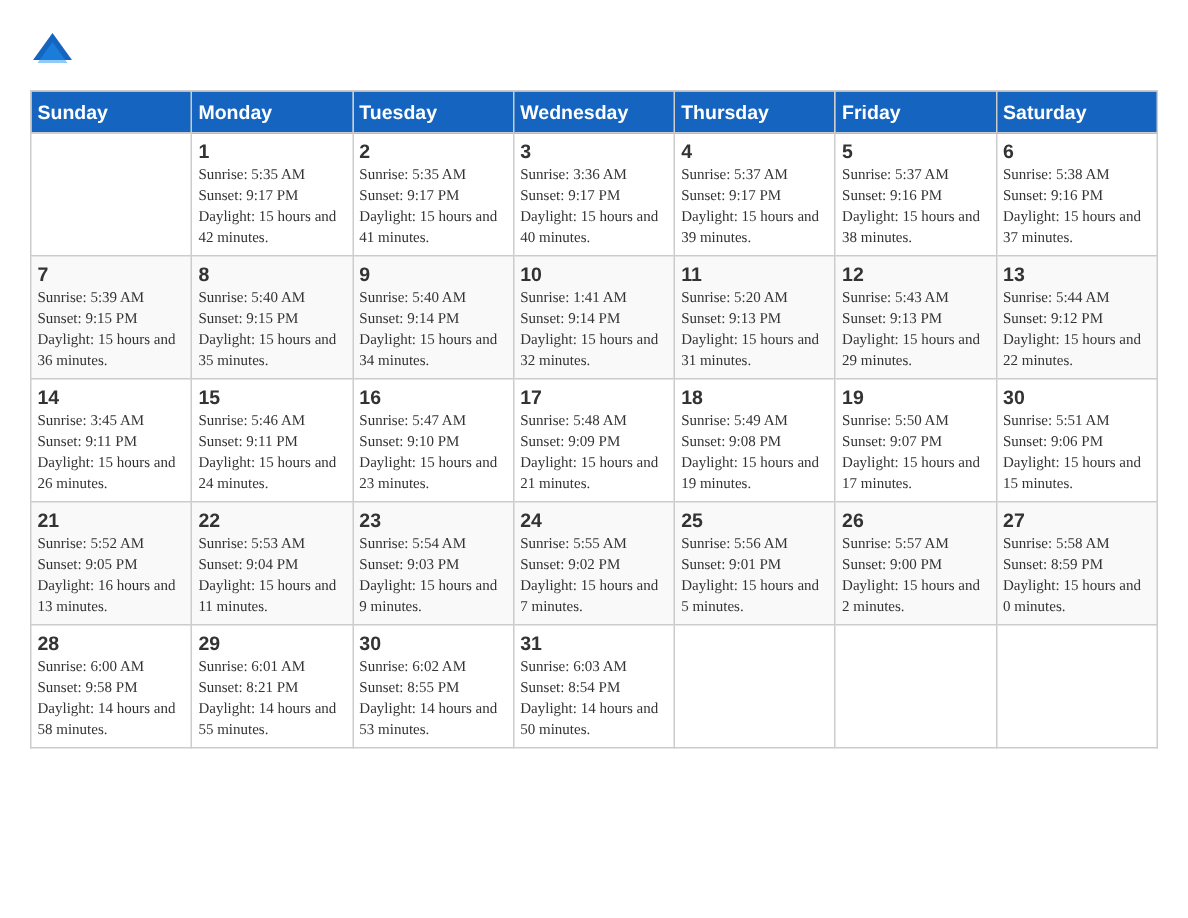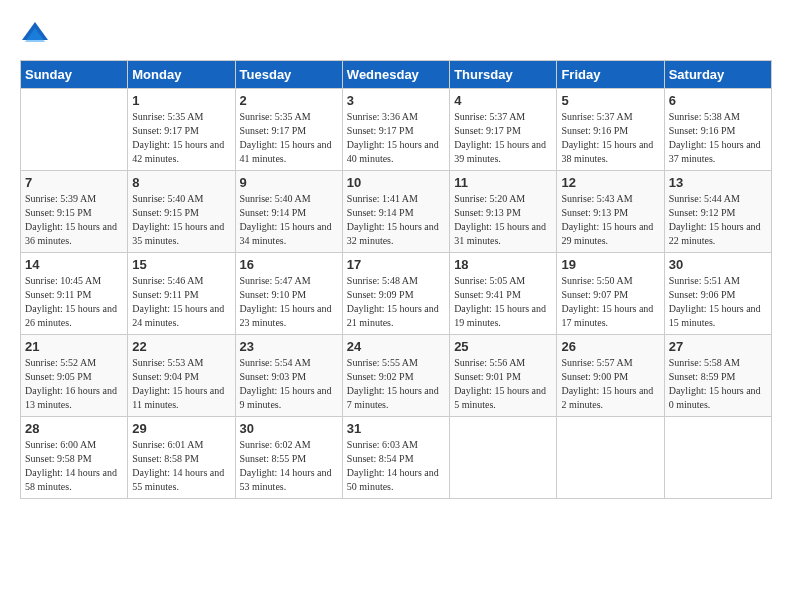--- a/index.html
+++ b/index.html
@@ -232,21 +232,21 @@
             <div>Sunrise: 5:44 AM</div>
             <div>Sunset: 9:12 PM</div>
             <div>Daylight: 15 hours and 22 minutes.</div>
           </div>
         </td>
       </tr>
       <tr>
         <td>
           <span class="day-number">14</span>
           <div class="day-info">
-            <div>Sunrise: 10:45 AM</div>
+            <div>Sunrise: 3:45 AM</div>
             <div>Sunset: 9:11 PM</div>
             <div>Daylight: 15 hours and 26 minutes.</div>
           </div>
         </td>
         <td>
           <span class="day-number">15</span>
           <div class="day-info">
             <div>Sunrise: 5:46 AM</div>
             <div>Sunset: 9:11 PM</div>
             <div>Daylight: 15 hours and 24 minutes.</div>
@@ -264,22 +264,22 @@
           <span class="day-number">17</span>
           <div class="day-info">
             <div>Sunrise: 5:48 AM</div>
             <div>Sunset: 9:09 PM</div>
             <div>Daylight: 15 hours and 21 minutes.</div>
           </div>
         </td>
         <td>
           <span class="day-number">18</span>
           <div class="day-info">
-            <div>Sunrise: 5:05 AM</div>
-            <div>Sunset: 9:41 PM</div>
+            <div>Sunrise: 5:49 AM</div>
+            <div>Sunset: 9:08 PM</div>
             <div>Daylight: 15 hours and 19 minutes.</div>
           </div>
         </td>
         <td>
           <span class="day-number">19</span>
           <div class="day-info">
             <div>Sunrise: 5:50 AM</div>
             <div>Sunset: 9:07 PM</div>
             <div>Daylight: 15 hours and 17 minutes.</div>
           </div>
@@ -357,21 +357,21 @@
           <div class="day-info">
             <div>Sunrise: 6:00 AM</div>
             <div>Sunset: 9:58 PM</div>
             <div>Daylight: 14 hours and 58 minutes.</div>
           </div>
         </td>
         <td>
           <span class="day-number">29</span>
           <div class="day-info">
             <div>Sunrise: 6:01 AM</div>
-            <div>Sunset: 8:58 PM</div>
+            <div>Sunset: 8:21 PM</div>
             <div>Daylight: 14 hours and 55 minutes.</div>
           </div>
         </td>
         <td>
           <span class="day-number">30</span>
           <div class="day-info">
             <div>Sunrise: 6:02 AM</div>
             <div>Sunset: 8:55 PM</div>
             <div>Daylight: 14 hours and 53 minutes.</div>
           </div>

